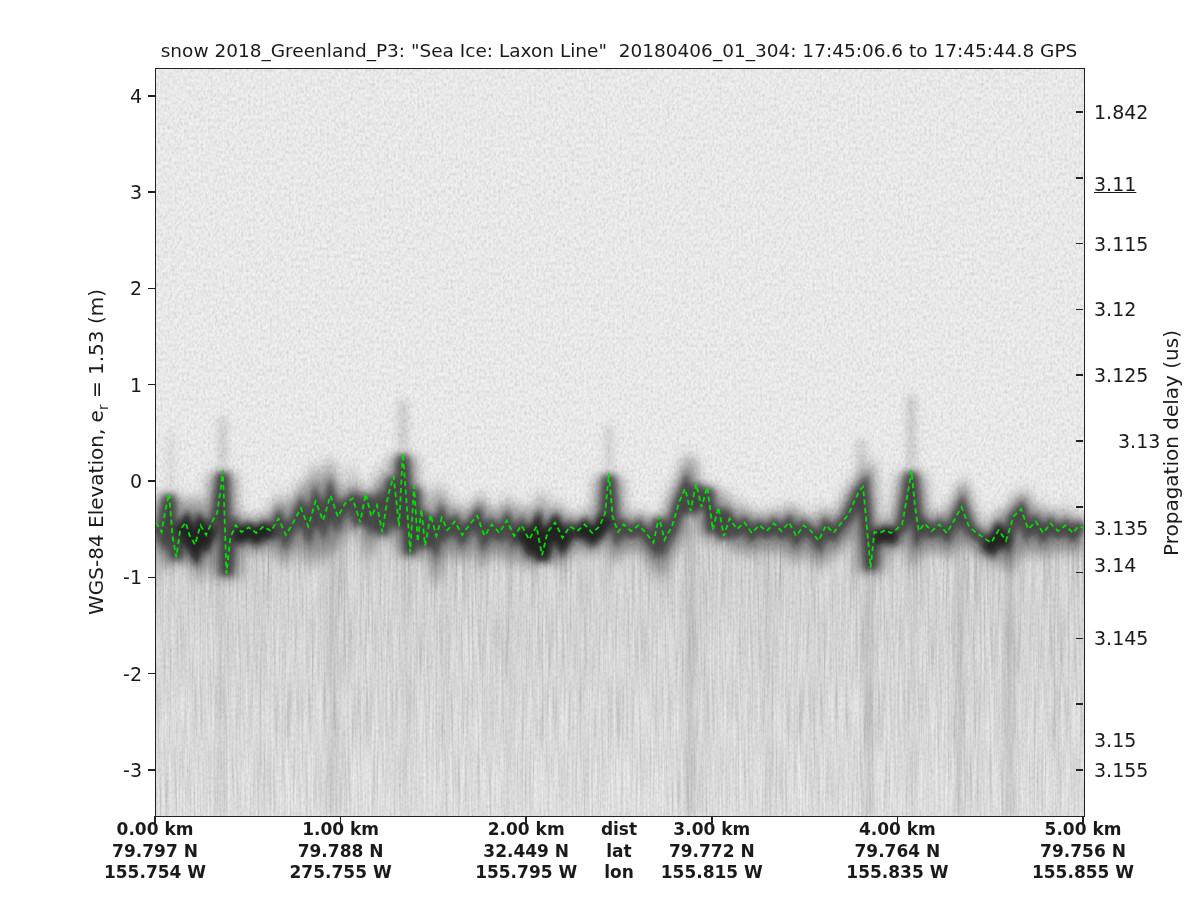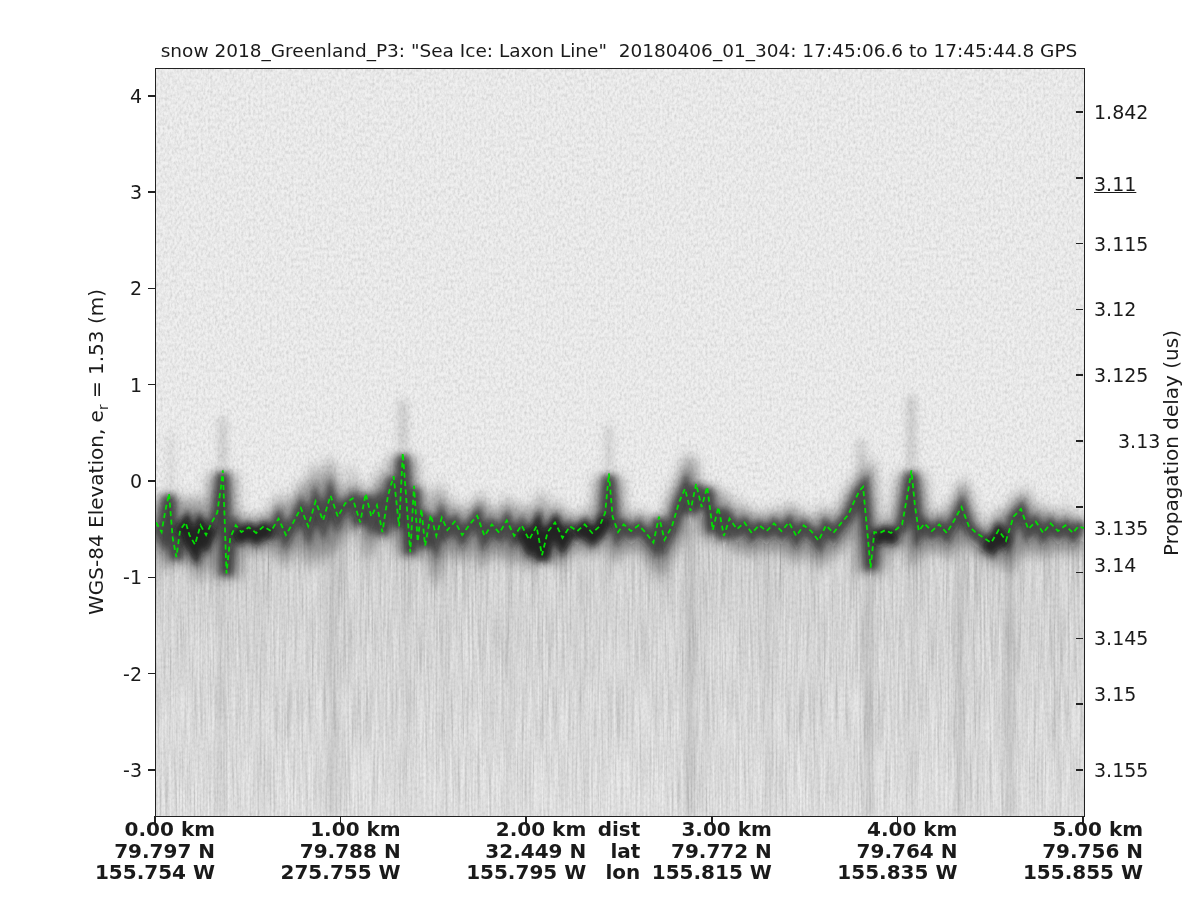--- a/index.html
+++ b/index.html
@@ -11,22 +11,22 @@
              border:1px solid #222;background:#e2e2e2;}
   .plot-area svg{display:block;width:928px;height:747px;}
   .ylabel{position:absolute;white-space:pre;font-size:20px;}
   #ylabel-left{left:97px;top:452px;transform:translate(-50%,-50%) rotate(-90deg);}
   #ylabel-right{left:1171px;top:443px;transform:translate(-50%,-50%) rotate(-90deg);}
   .ylabel sub{font-size:0.68em;}
   .tick-label{position:absolute;font-size:19px;line-height:24px;height:24px;white-space:nowrap;}
   .tick-label.left{left:0;width:142px;text-align:right;}
   .tick-label.right{left:1094px;text-align:left;}
   .tick-mark{position:absolute;background:#222;}
-  .xcol{position:absolute;top:819px;transform:translateX(-50%);text-align:right;
-        font-weight:bold;font-size:20px;line-height:21.5px;white-space:nowrap;}
+  .xcol{position:absolute;top:819px;transform:translateX(-50%);text-align:center;
+        font-weight:bold;font-size:17px;line-height:21.5px;white-space:nowrap;}
 </style>
 </head>
 <body>
 
 <div class="figure">
 
   <div class="title">snow 2018_Greenland_P3: "Sea Ice: Laxon Line"  20180406_01_304: 17:45:06.6 to 17:45:44.8 GPS</div>
 
   <div class="ylabel" id="ylabel-left"><span>WGS-84 Elevation, e</span><sub>r</sub><span> = 1.53 (m)</span></div>
 
@@ -162,21 +162,21 @@
       <div class="tick-label right" style="top: 363.2px;">3.125</div>
       <div class="tick-mark" style="left: 1076px; top: 374.45px; width: 7px; height: 1.5px;"></div>
       <div class="tick-label right" style="top: 429px; margin-left: 24px;">3.13</div>
       <div class="tick-mark" style="left: 1076px; top: 440.25px; width: 7px; height: 1.5px;"></div>
       <div class="tick-label right" style="top: 516px;">3.135</div>
       <div class="tick-mark" style="left: 1076px; top: 506.05px; width: 7px; height: 1.5px;"></div>
       <div class="tick-label right" style="top: 553px;">3.14</div>
       <div class="tick-mark" style="left: 1076px; top: 571.85px; width: 7px; height: 1.5px;"></div>
       <div class="tick-label right" style="top: 626.4px;">3.145</div>
       <div class="tick-mark" style="left: 1076px; top: 637.65px; width: 7px; height: 1.5px;"></div>
-      <div class="tick-label right" style="top: 682px;">3.15</div>
+      <div class="tick-label right" style="top: 728px;">3.15</div>
       <div class="tick-mark" style="left: 1076px; top: 703.45px; width: 7px; height: 1.5px;"></div>
       <div class="tick-label right" style="top: 758px;">3.155</div>
       <div class="tick-mark" style="left: 1076px; top: 769.25px; width: 7px; height: 1.5px;"></div>
     </div>
   <div id="bottom-ticks">
       <div class="tick-mark" style="left: 154.25px; top: 816px; width: 1.5px; height: 7px;"></div>
       <div class="tick-mark" style="left: 339.85px; top: 816px; width: 1.5px; height: 7px;"></div>
       <div class="tick-mark" style="left: 525.45px; top: 816px; width: 1.5px; height: 7px;"></div>
       <div class="tick-mark" style="left: 711.05px; top: 816px; width: 1.5px; height: 7px;"></div>
       <div class="tick-mark" style="left: 896.65px; top: 816px; width: 1.5px; height: 7px;"></div>

